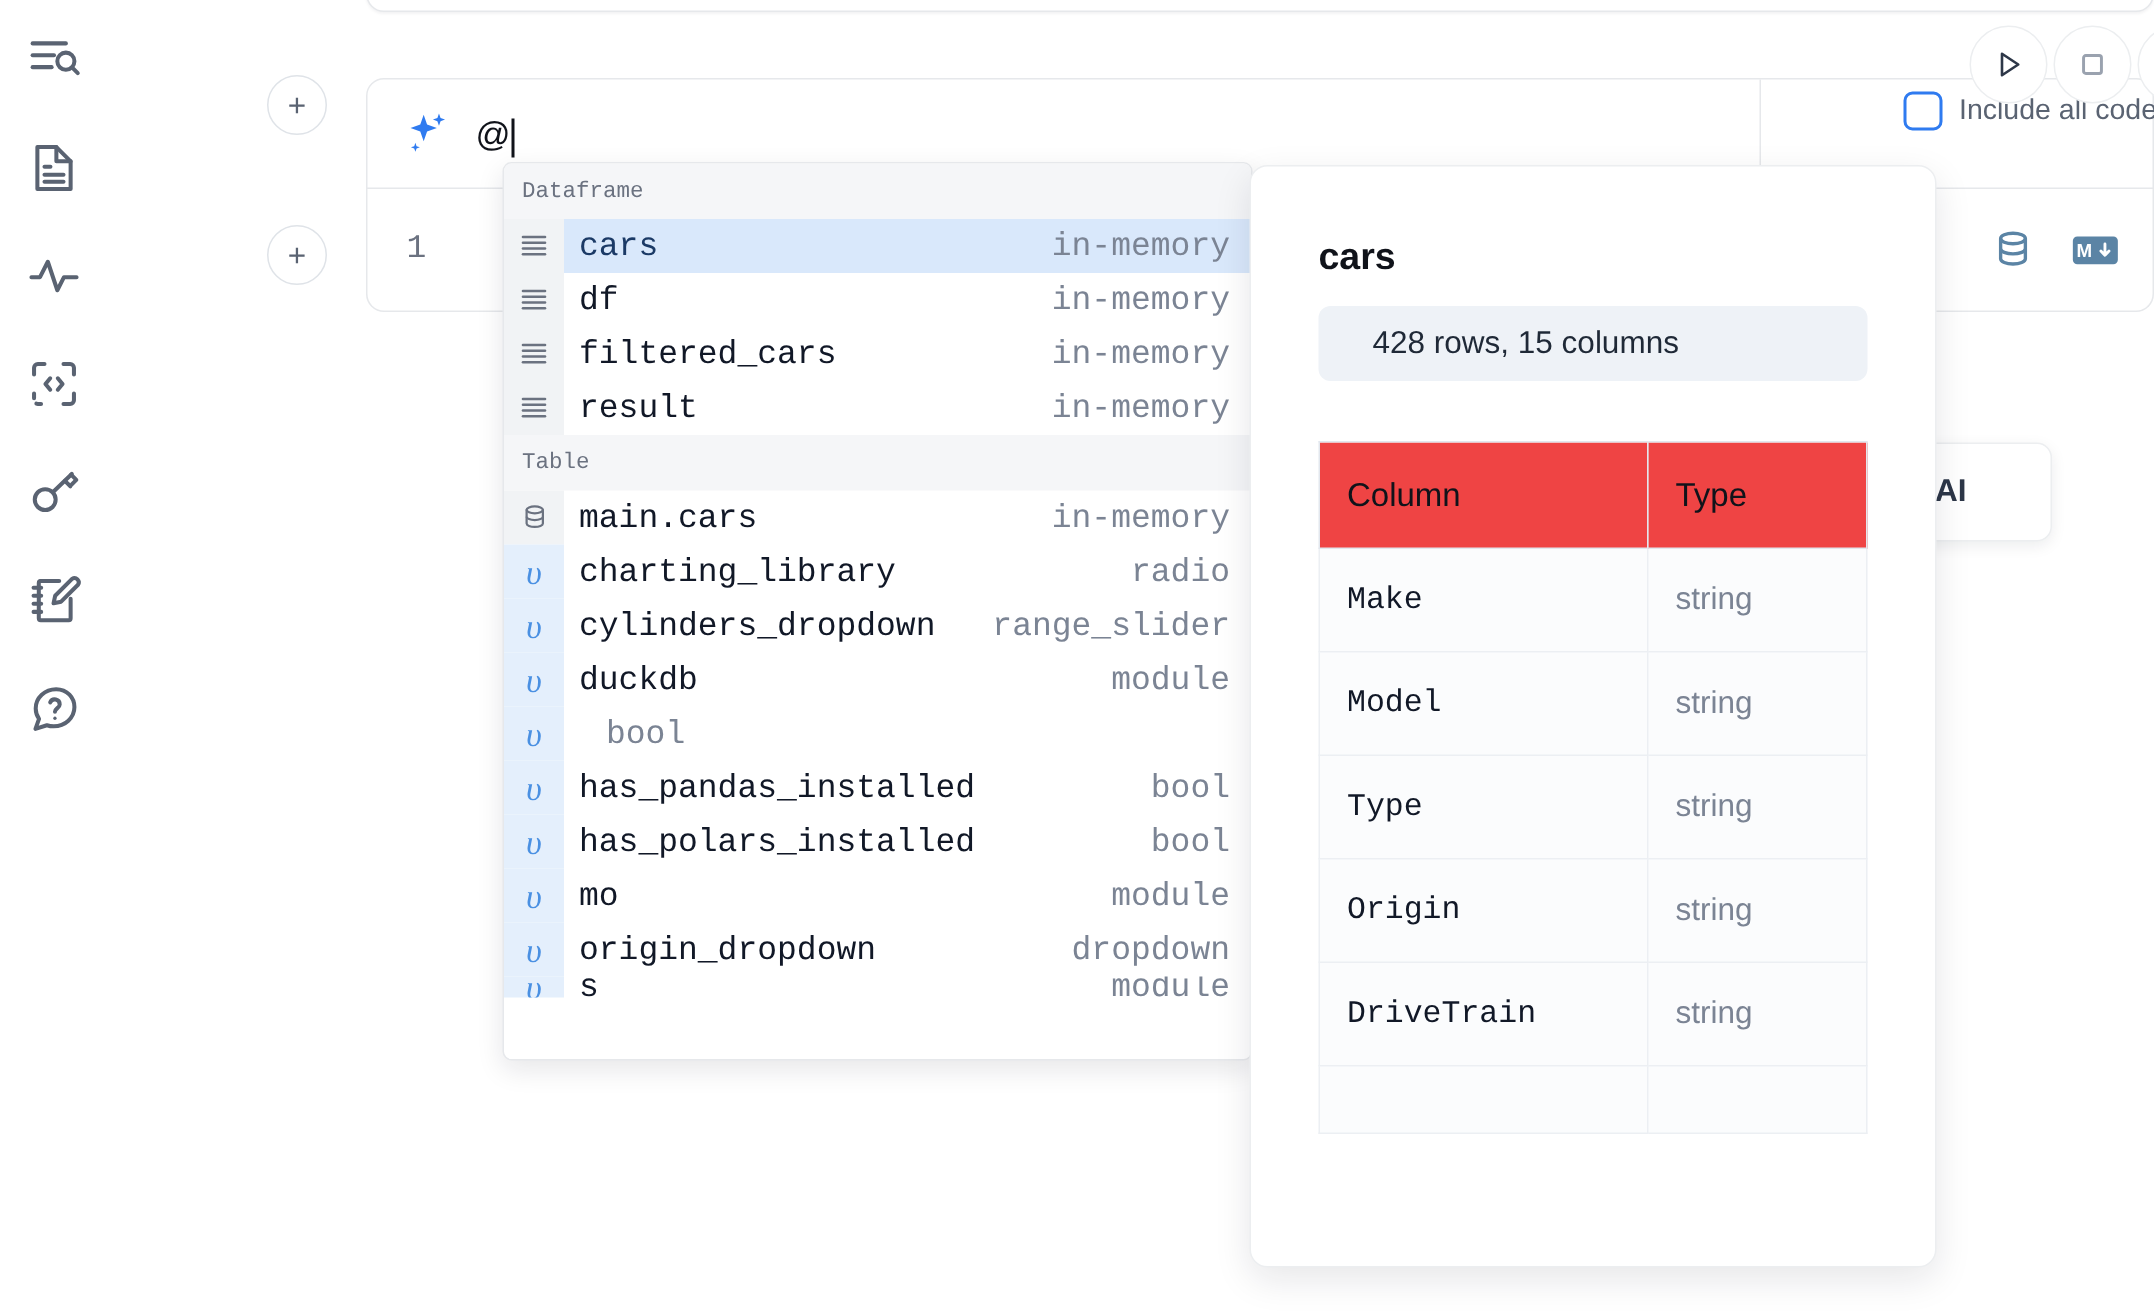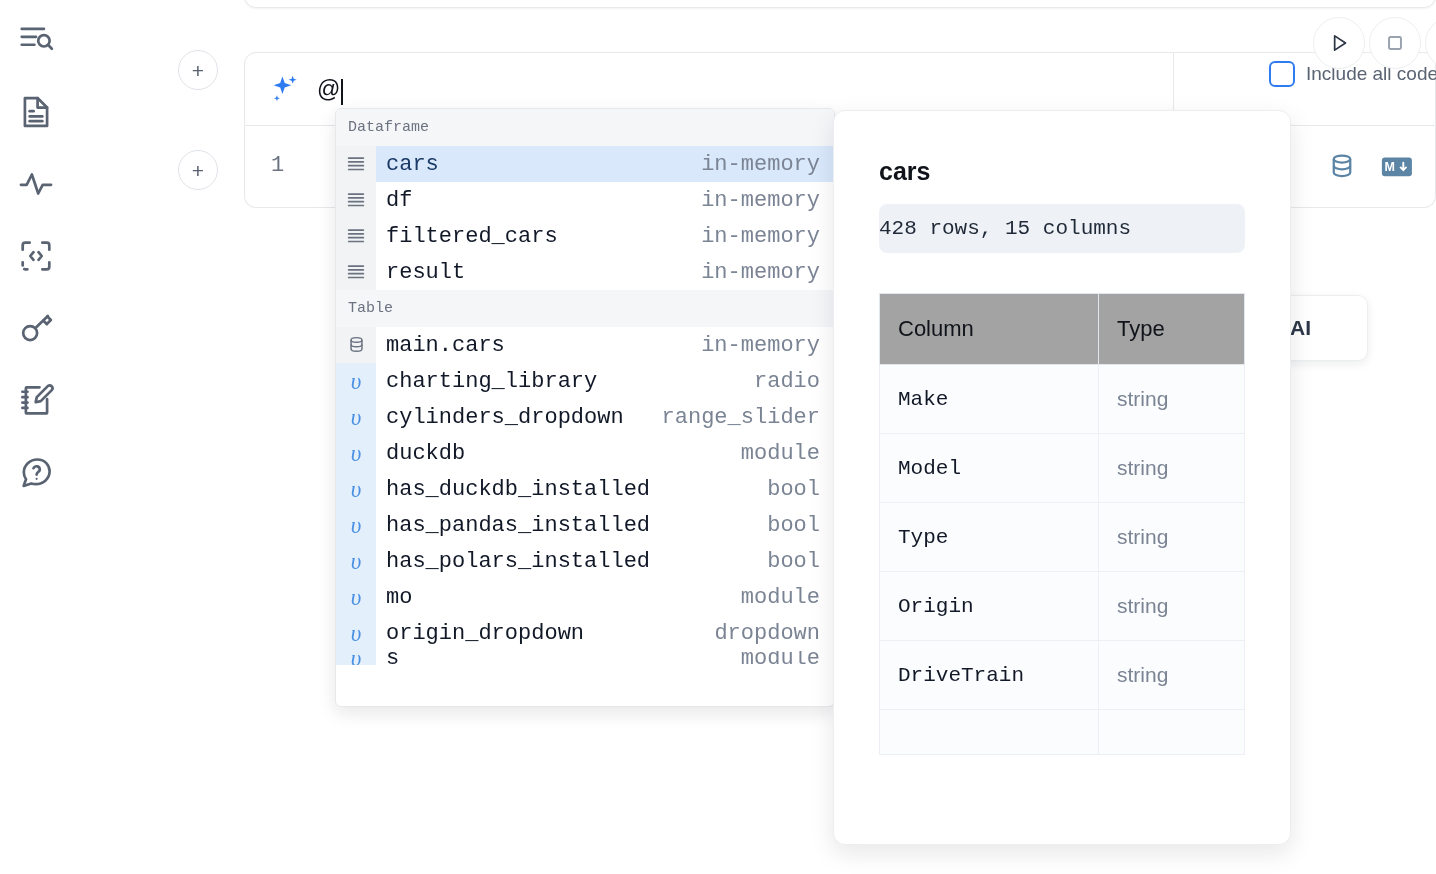--- a/index.html
+++ b/index.html
@@ -289,33 +289,32 @@
     margin-bottom: 18px;
   }
   .dp-source {
     font-size: 21px;
     color: #7b8494;
     margin-bottom: 24px;
   }
   .dp-shape {
     background: #eef2f7;
     border-radius: 8px;
-    padding: 13px 0;
+    padding: 13px 36px;
     font-size: 21px;
     color: #1f2937;
     margin-bottom: 40px;
-    font-family: Liberation Mono, monospace;
   }
   .dp-table {
     width: 100%;
     border-collapse: collapse;
     table-layout: fixed;
   }
   .dp-table th {
-    background: #a3a3a3;
+    background: #ef4444;
     border: 1px solid #e2e7ee;
     text-align: left;
     font-size: 22px;
     font-weight: normal;
     color: #10131a;
     padding: 22px 18px;
   }
   .dp-table td {
     border: 1px solid #eceff3;
     padding: 22px 18px;
@@ -563,21 +562,20 @@
         <div class="ac-body">
           <span class="ac-name">duckdb</span>
           <span class="ac-type">module</span>
         </div>
       </div>
       <div class="ac-row">
         <div class="ac-gutter var">
           <span style="font-family:'Liberation Serif',serif;font-style:italic;font-size:23px;color:#4a90e2;line-height:1;">υ</span>
         </div>
         <div class="ac-body">
-          <span class="ac-name">has_duckdb_installed</span>
           <span class="ac-type">bool</span>
         </div>
       </div>
       <div class="ac-row">
         <div class="ac-gutter var">
           <span style="font-family:'Liberation Serif',serif;font-style:italic;font-size:23px;color:#4a90e2;line-height:1;">υ</span>
         </div>
         <div class="ac-body">
           <span class="ac-name">has_pandas_installed</span>
           <span class="ac-type">bool</span>

